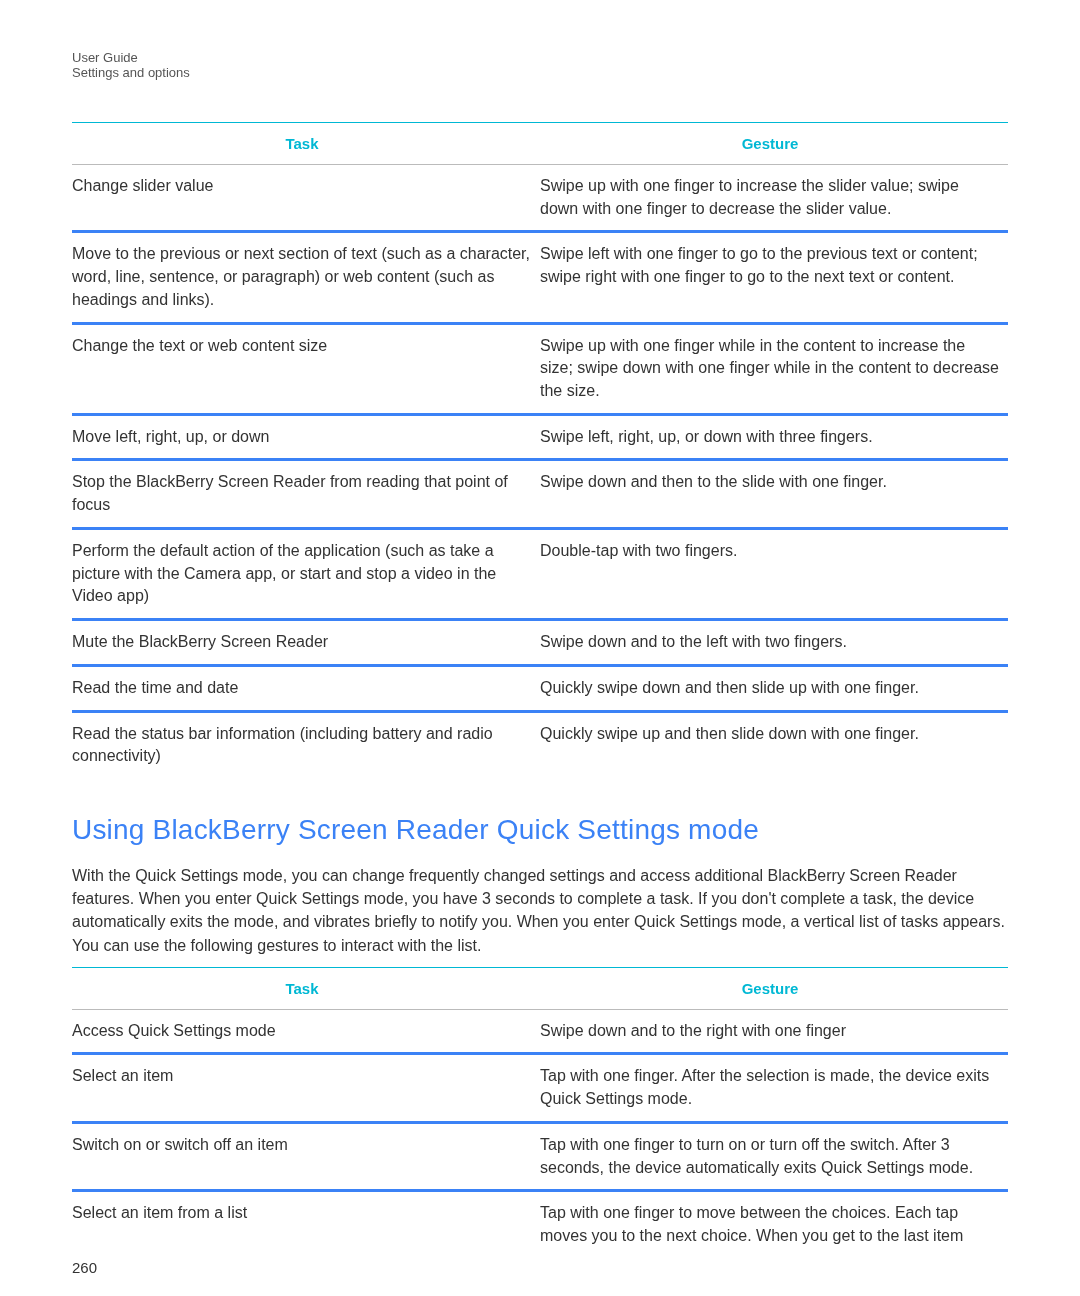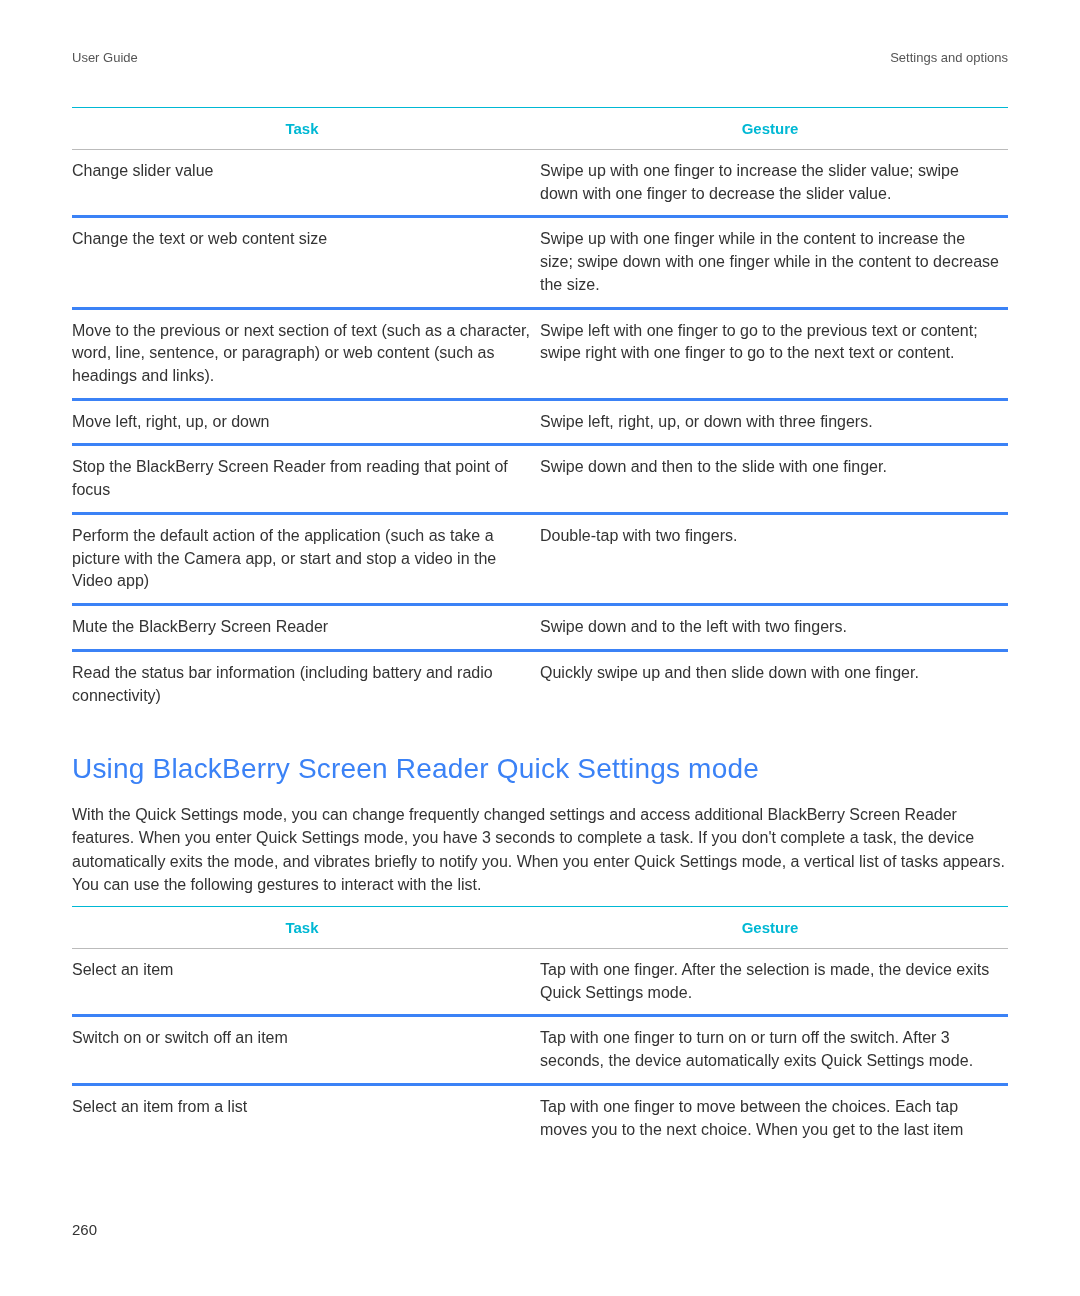--- a/index.html
+++ b/index.html
@@ -1,18 +1,19 @@
 <!DOCTYPE html>
 <html><head>
   <meta charset="utf-8">
   <style>
     * {
       margin: 0;
       padding: 0;
       box-sizing: border-box;
+      flex-direction: column;
     }
     body {
       font-family: "Helvetica Neue", Helvetica, Arial, sans-serif;
       background: #fff;
       color: #333;
       width: 1080px;
       min-height: 1296px;
       padding: 50px 72px 40px 72px;
       position: relative;
     }
@@ -85,42 +86,46 @@
       <th>Task</th>
       <th>Gesture</th>
     </tr>
   </thead>
   <tbody>
     <tr>
       <td>Change slider value</td>
       <td>Swipe up with one finger to increase the slider value; swipe down with one finger to decrease the slider value.</td>
     </tr>
     <tr>
+      <td>Move to the previous or next section of text (such as a character, word, line, sentence, or paragraph) or web content (such as headings and links).</td>
+      <td>Swipe left with one finger to go to the previous text or content; swipe right with one finger to go to the next text or content.</td>
+    </tr>
+    <tr>
       <td>Change the text or web content size</td>
       <td>Swipe up with one finger while in the content to increase the size; swipe down with one finger while in the content to decrease the size.</td>
-    </tr>
-    <tr>
-      <td>Move to the previous or next section of text (such as a character, word, line, sentence, or paragraph) or web content (such as headings and links).</td>
-      <td>Swipe left with one finger to go to the previous text or content; swipe right with one finger to go to the next text or content.</td>
     </tr>
     <tr>
       <td>Move left, right, up, or down</td>
       <td>Swipe left, right, up, or down with three fingers.</td>
     </tr>
     <tr>
       <td>Stop the BlackBerry Screen Reader from reading that point of focus</td>
       <td>Swipe down and then to the slide with one finger.</td>
     </tr>
     <tr>
       <td>Perform the default action of the application (such as take a picture with the Camera app, or start and stop a video in the Video app)</td>
       <td>Double-tap with two fingers.</td>
     </tr>
     <tr>
       <td>Mute the BlackBerry Screen Reader</td>
       <td>Swipe down and to the left with two fingers.</td>
+    </tr>
+    <tr>
+      <td>Read the time and date</td>
+      <td>Quickly swipe down and then slide up with one finger.</td>
     </tr>
     <tr>
       <td>Read the status bar information (including battery and radio connectivity)</td>
       <td>Quickly swipe up and then slide down with one finger.</td>
     </tr>
   </tbody>
 </table>
 
 <h2 class="section-heading">Using BlackBerry Screen Reader Quick Settings mode</h2>
 
@@ -128,20 +133,24 @@
 
 <table>
   <thead>
     <tr>
       <th>Task</th>
       <th>Gesture</th>
     </tr>
   </thead>
   <tbody>
     <tr>
+      <td>Access Quick Settings mode</td>
+      <td>Swipe down and to the right with one finger</td>
+    </tr>
+    <tr>
       <td>Select an item</td>
       <td>Tap with one finger. After the selection is made, the device exits Quick Settings mode.</td>
     </tr>
     <tr>
       <td>Switch on or switch off an item</td>
       <td>Tap with one finger to turn on or turn off the switch. After 3 seconds, the device automatically exits Quick Settings mode.</td>
     </tr>
     <tr>
       <td>Select an item from a list</td>
       <td>Tap with one finger to move between the choices. Each tap moves you to the next choice. When you get to the last item</td>

